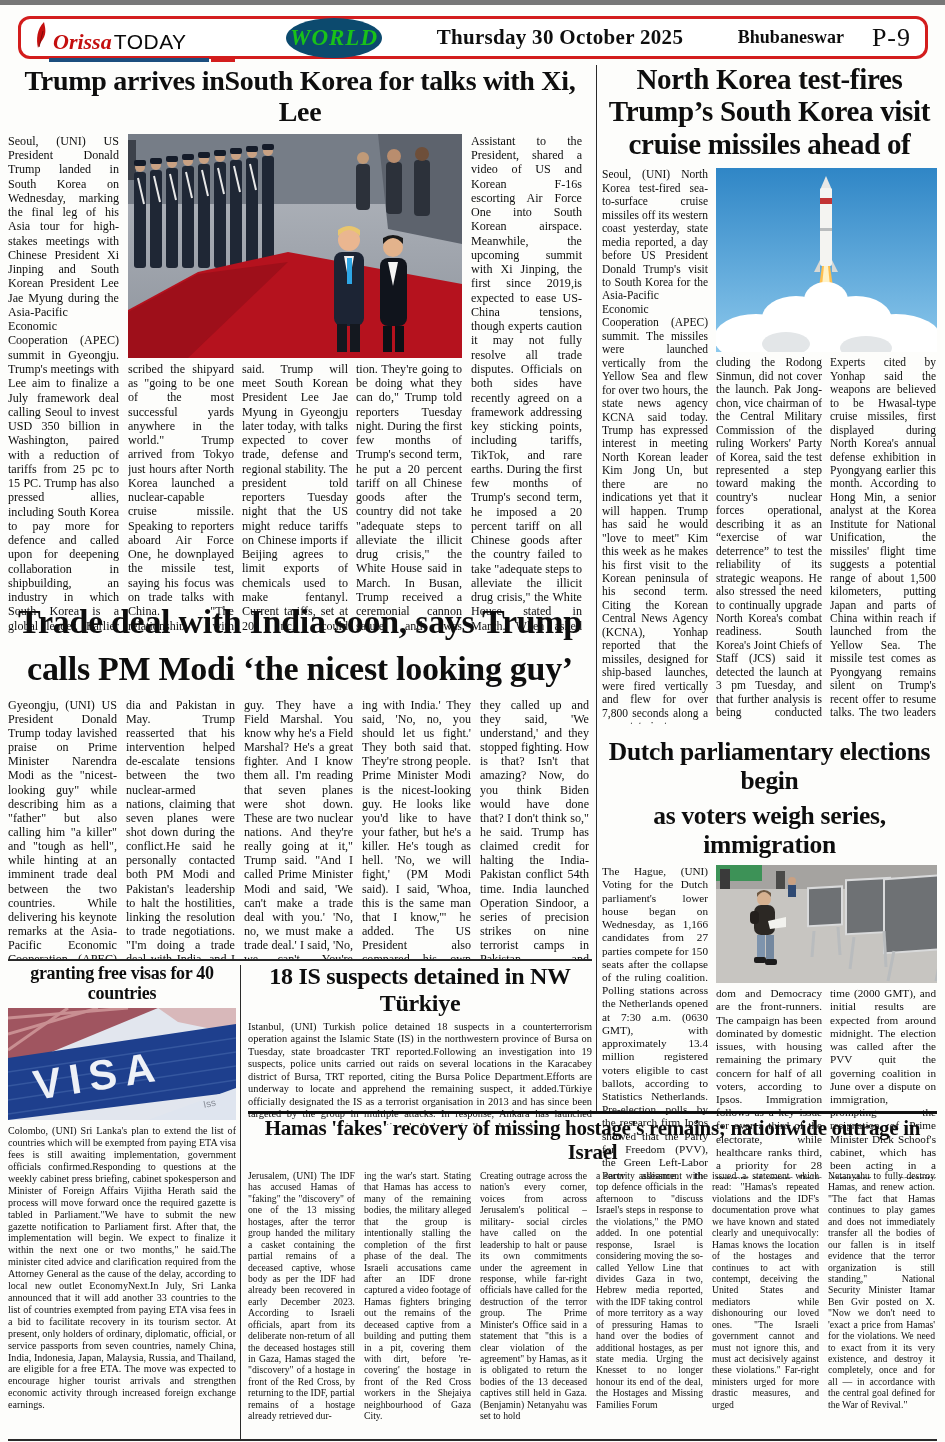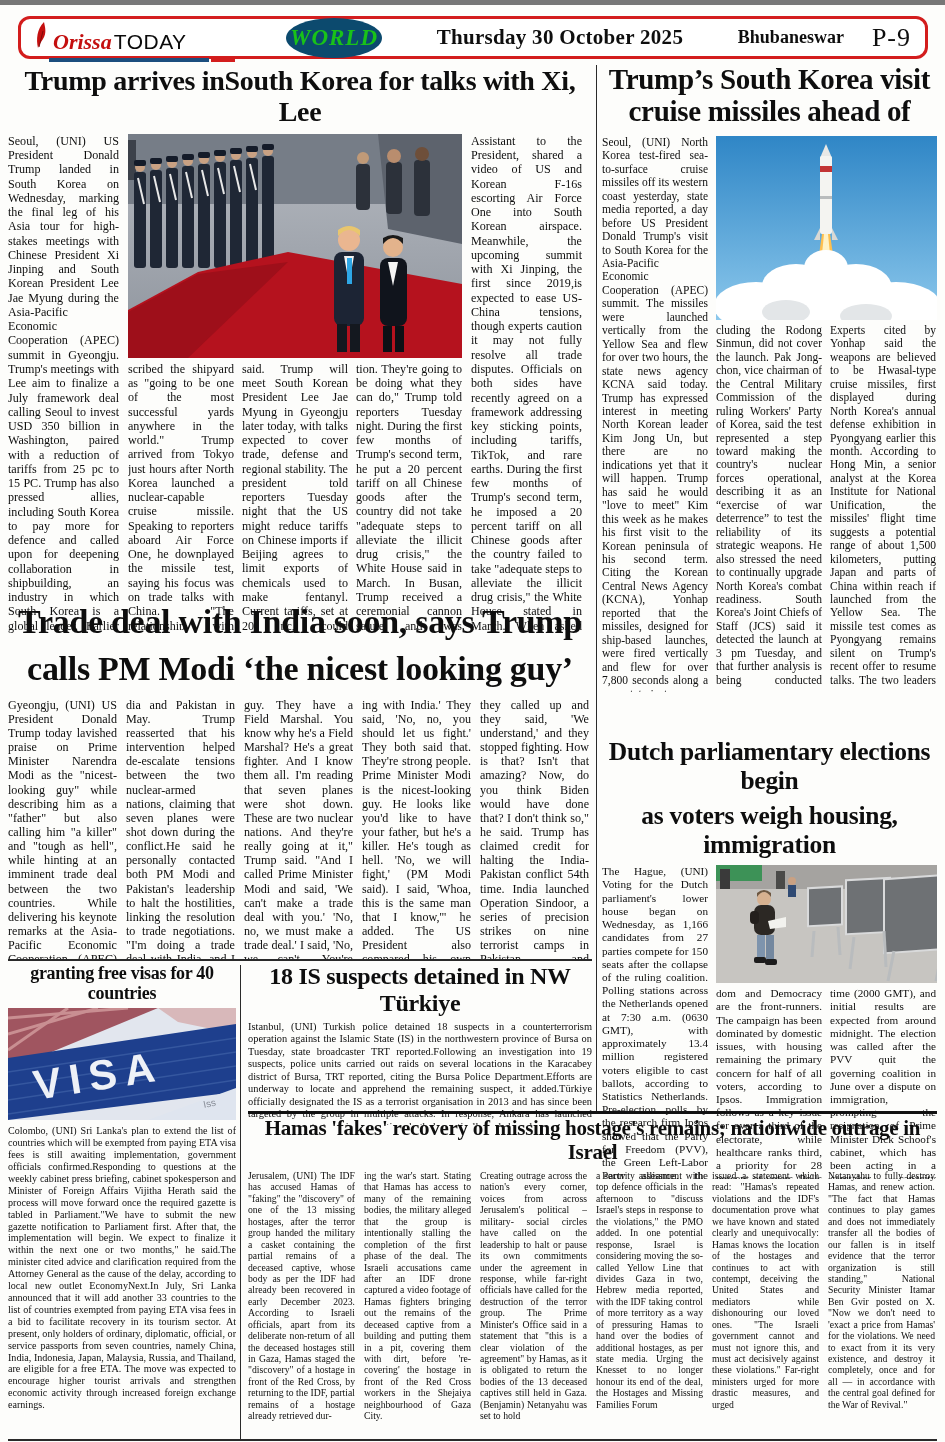--- a/index.html
+++ b/index.html
@@ -209,20 +209,21 @@
           <div class="col">scribed the shipyard as "going to be one of the most successful yards anywhere in the world." Trump arrived from Tokyo just hours after North Korea launched a nuclear-capable cruise missile. Speaking to reporters aboard Air Force One, he downplayed the missile test, saying his focus was on trade talks with China. "The relationship with China is very good. So I think we're going to have a very good outcome for our country and for the world, actually," Trump</div>
           <div class="col">said. Trump will meet South Korean President Lee Jae Myung in Gyeongju later today, with talks expected to cover trade, defense and regional stability. The president told reporters Tuesday night that the US might reduce tariffs on Chinese imports if Beijing agrees to limit exports of chemicals used to make fentanyl. Current tariffs, set at 20 pc, could potentially be cut in half. "I expect to be lowering that because I believe that they're going to help us with the fentanyl situa-</div>
           <div class="col">tion. They're going to be doing what they can do," Trump told reporters Tuesday night. During the first few months of Trump's second term, he put a 20 percent tariff on all Chinese goods after the country did not take "adequate steps to alleviate the illicit drug crisis," the White House said in March. In Busan, Trump received a ceremonial cannon salute and was greeted by officials, and a band performance of the YMCA. Margo Martin, Special</div>
         </div>
       </div>
       <div class="col">Assistant to the President, shared a video of US and Korean F-16s escorting Air Force One into South Korean airspace. Meanwhile, the upcoming summit with Xi Jinping, the first since 2019,is expected to ease US-China tensions, though experts caution it may not fully resolve all trade disputes. Officials on both sides have recently agreed on a framework addressing key sticking points, including tariffs, TikTok, and rare earths. During the first few months of Trump's second term, he imposed a 20 percent tariff on all Chinese goods after the country failed to take "adequate steps to alleviate the illicit drug crisis," the White House stated in March. When asked about the possibility of discussing Taiwan, the self-governed island claimed by China as its territory, Trump said he was "not sure" whether the issue would be raised.</div>
     </div>
   </div>
 
   <div class="article" id="art-nk">
+    <div class="hl">North Korea test-fires</div>
     <div class="hl">Trump’s South Korea visit</div>
     <div class="hl">cruise missiles ahead of</div>
     <div class="colrow">
       <div class="col col1">Seoul, (UNI) North Korea test-fired sea-to-surface cruise missiles off its western coast yesterday, state media reported, a day before US President Donald Trump's visit to South Korea for the Asia-Pacific Economic Cooperation (APEC) summit. The missiles were launched vertically from the Yellow Sea and flew for over two hours, the state news agency KCNA said today. Trump has expressed interest in meeting North Korean leader Kim Jong Un, but there are no indications yet that it will happen. Trump has said he would "love to meet" Kim this week as he makes his first visit to the Korean peninsula of his second term. Citing the Korean Central News Agency (KCNA), Yonhap reported that the missiles, designed for ship-based launches, were fired vertically and flew for over 7,800 seconds along a pre-set trajectory over the Yellow Sea before striking their target. North Korean leader Kim Jong-un reportedly did not oversee the test, and domestic state media, in-</div>
       <div class="right">
         <svg class="photo" width="221" height="184" viewBox="0 0 221 184" preserveAspectRatio="none">
           <defs>
             <linearGradient id="gsky2" x1="0" y1="0" x2="0" y2="1">
               <stop offset="0" stop-color="#2f86c6"></stop>
                 <stop offset="1" stop-color="#8cc8ec"></stop>
@@ -268,21 +269,21 @@
       <div class="col">Gyeongju, (UNI) US President Donald Trump today lavished praise on Prime Minister Narendra Modi as the "nicest-looking guy" while describing him as a "father" but also calling him "a killer" and "tough as hell", while hinting at an imminent trade deal between the two countries. While delivering his keynote remarks at the Asia-Pacific Economic Cooperation (APEC) CEOs Luncheon in Gyeongju, South Korea, the US President also reiterated his disputed claim of personally averting a nuclear war between In-</div>
       <div class="col">dia and Pakistan in May. Trump reasserted that his intervention helped de-escalate tensions between the two nuclear-armed nations, claiming that seven planes were shot down during the conflict.He said he personally contacted both PM Modi and Pakistan's leadership to halt the hostilities, linking the resolution to trade negotiations. "I'm doing a trade deal with India, and I have great respect and love for Prime Minister Modi. We have a great relationship. Likewise, the Prime Minister of Pakistan is a great</div>
       <div class="col">guy. They have a Field Marshal. You know why he's a Field Marshal? He's a great fighter. And I know them all. I'm reading that seven planes were shot down. These are two nuclear nations. And they're really going at it," Trump said. "And I called Prime Minister Modi and said, 'We can't make a trade deal with you.' 'No, no, we must make a trade deal.' I said, 'No, we can't. You're starting a war with Pakistan. We're not going to do it.' And then I called Pakistan and said, 'We're not going to do trade with you because you're fight-</div>
       <div class="col">ing with India.' They said, 'No, no, you should let us fight.' They both said that. They're strong people. Prime Minister Modi is the nicest-looking guy. He looks like you'd like to have your father, but he's a killer. He's tough as hell. 'No, we will fight,' (PM Modi said). I said, 'Whoa, this is the same man that I know,'" he added. The US President also compared his own handling of the situation to that of former US President Joe Biden, questioning if Biden could have achieved similar results. "After literally two days,</div>
       <div class="col">they called up and they said, 'We understand,' and they stopped fighting. How is that? Isn't that amazing? Now, do you think Biden would have done that? I don't think so," he said. Trump has claimed credit for halting the India-Pakistan conflict 54th time. India launched Operation Sindoor, a series of precision strikes on nine terrorist camps in Pakistan and Pakistan-occupied Jammu and Kashmir (PoJK), in retaliation for the April 22 Pahalgam terror attack in Jammu and Kashmir that killed 26 civilians.</div>
     </div>
   </div>
 
   <div class="article" id="art-dutch">
     <div class="hl">Dutch parliamentary elections begin</div>
-    <div class="hl">as voters weigh housing, immigration</div>
+    <div class="hl">as voters weigh series, immigration</div>
     <div class="colrow">
       <div class="col col1">The Hague, (UNI) Voting for the Dutch parliament's lower house began on Wednesday, as 1,166 candidates from 27 parties compete for 150 seats after the collapse of the ruling coalition. Polling stations across the Netherlands opened at 7:30 a.m. (0630 GMT), with approximately 13.4 million registered voters eligible to cast ballots, according to Statistics Netherlands. Pre-election polls by the research firm Ipsos showed that the Party for Freedom (PVV), the Green Left-Labor Party alliance, the Democrats 66, the Christian Democratic Appeal and the People's Party for Free-</div>
       <div class="right">
         <svg class="photo" width="221" height="118" viewBox="0 0 221 118" preserveAspectRatio="none">
           <rect width="221" height="118" fill="#c7c5c1"></rect>
           <rect width="221" height="24" fill="#a5a3a0"></rect>
           <rect x="0" y="0" width="46" height="16" fill="#3d9257"></rect>
           <rect x="4" y="4" width="10" height="20" fill="#3a3a3a"></rect>
           <rect x="60" y="6" width="9" height="18" fill="#4a4a48"></rect>
           <rect x="72" y="20" width="8" height="12" fill="#2f4a73"></rect>

